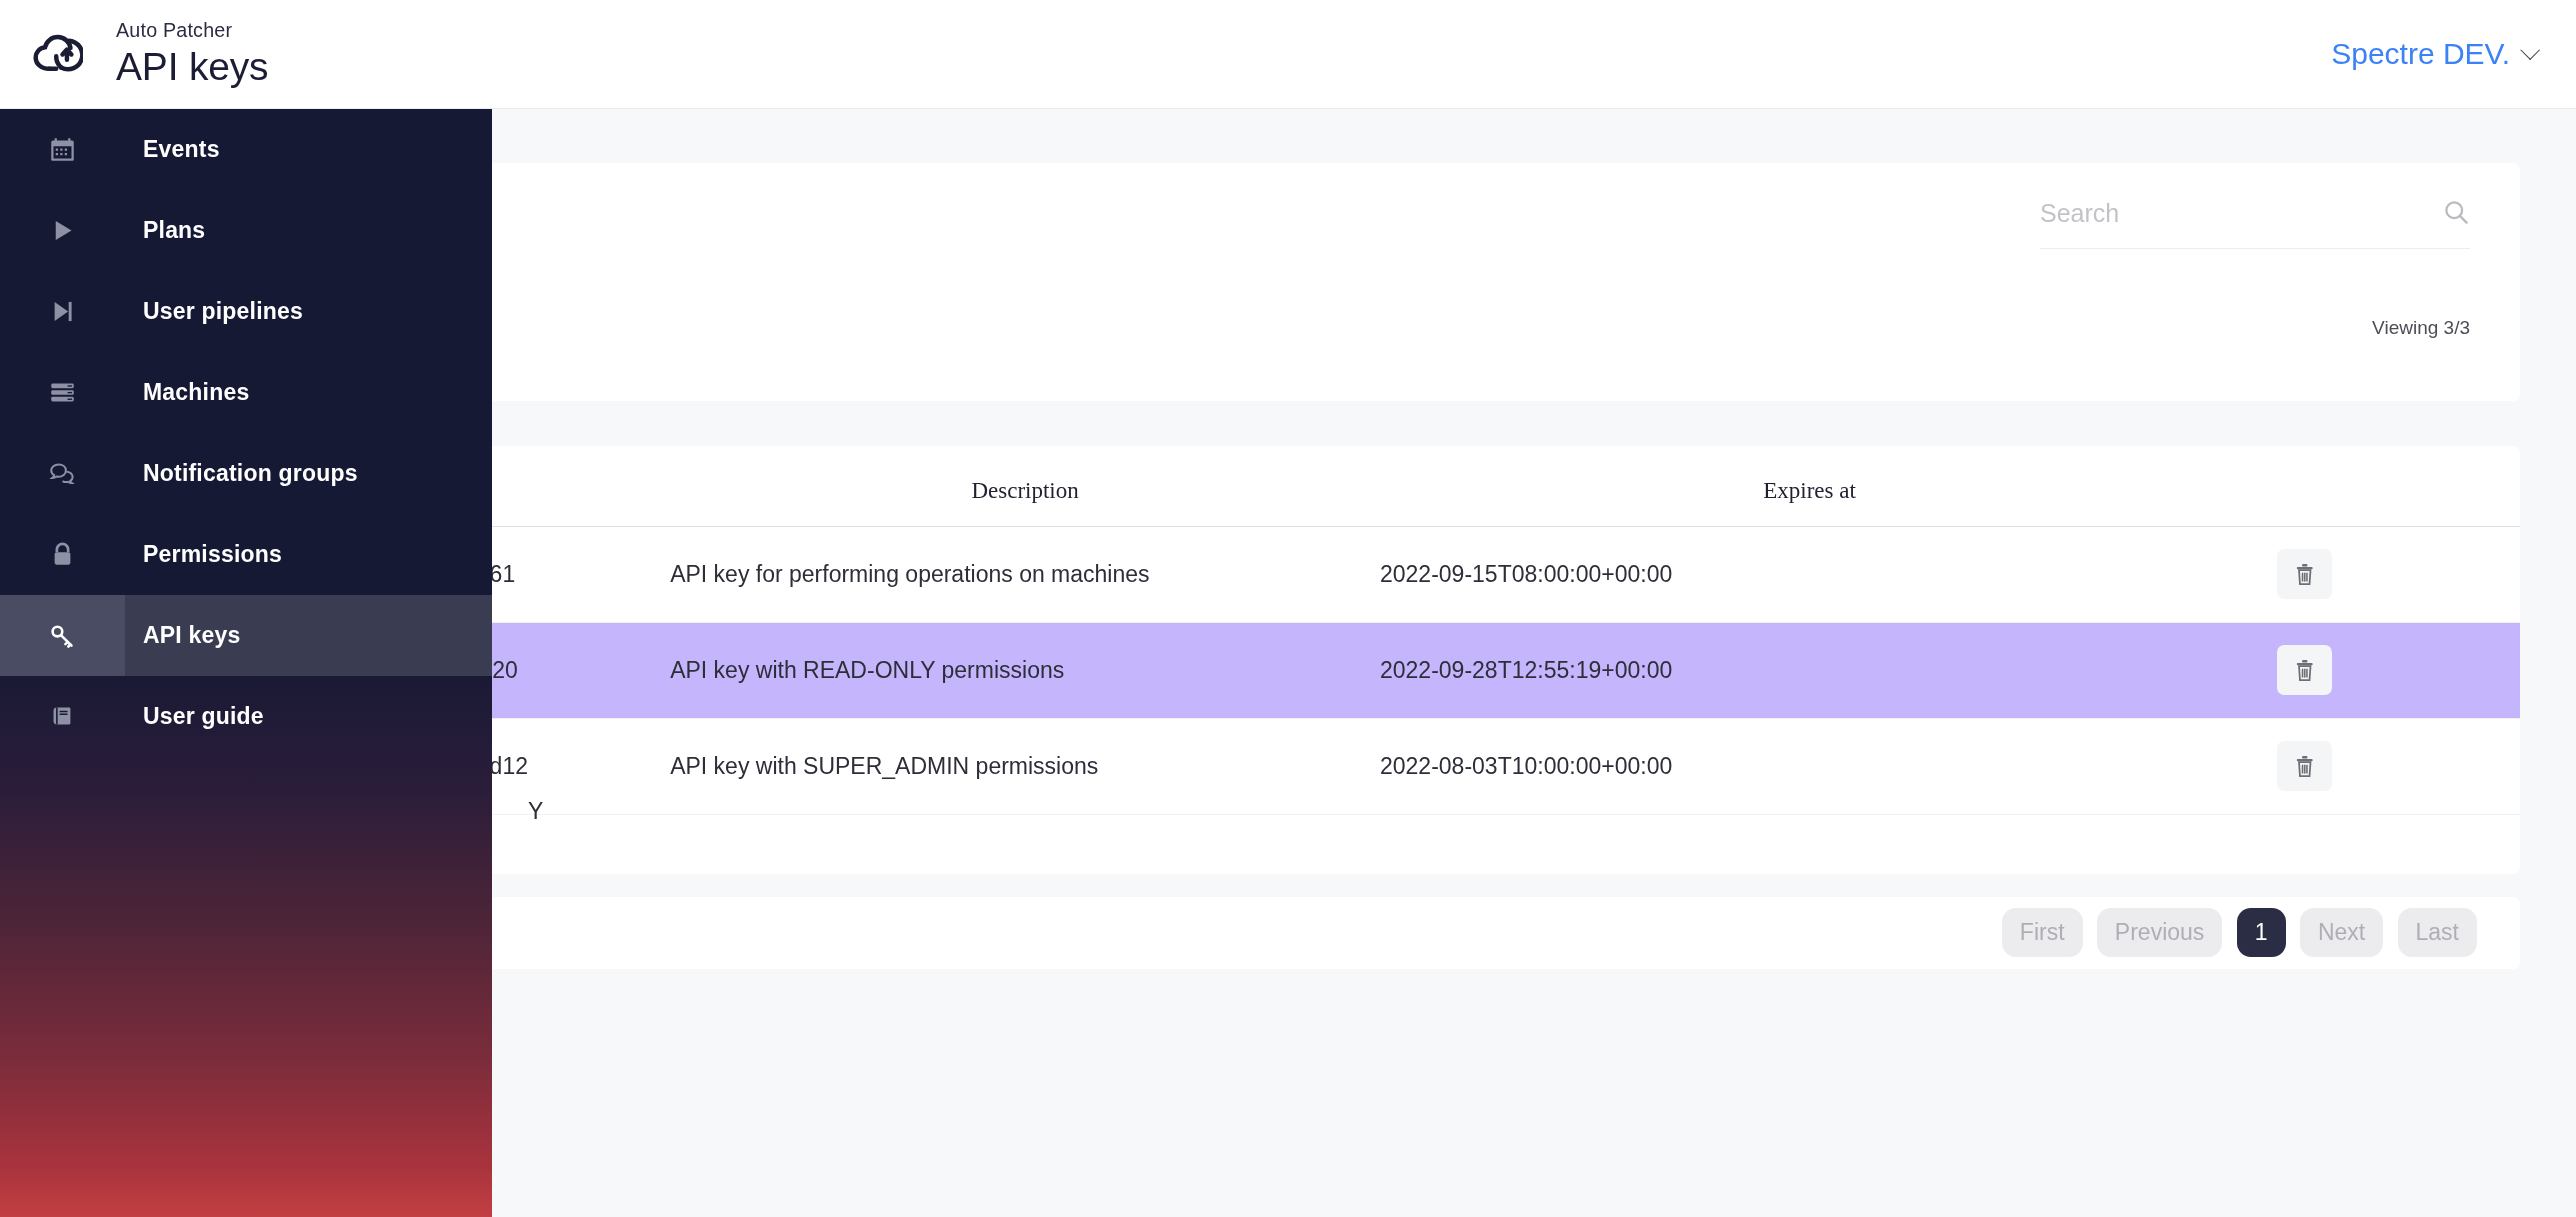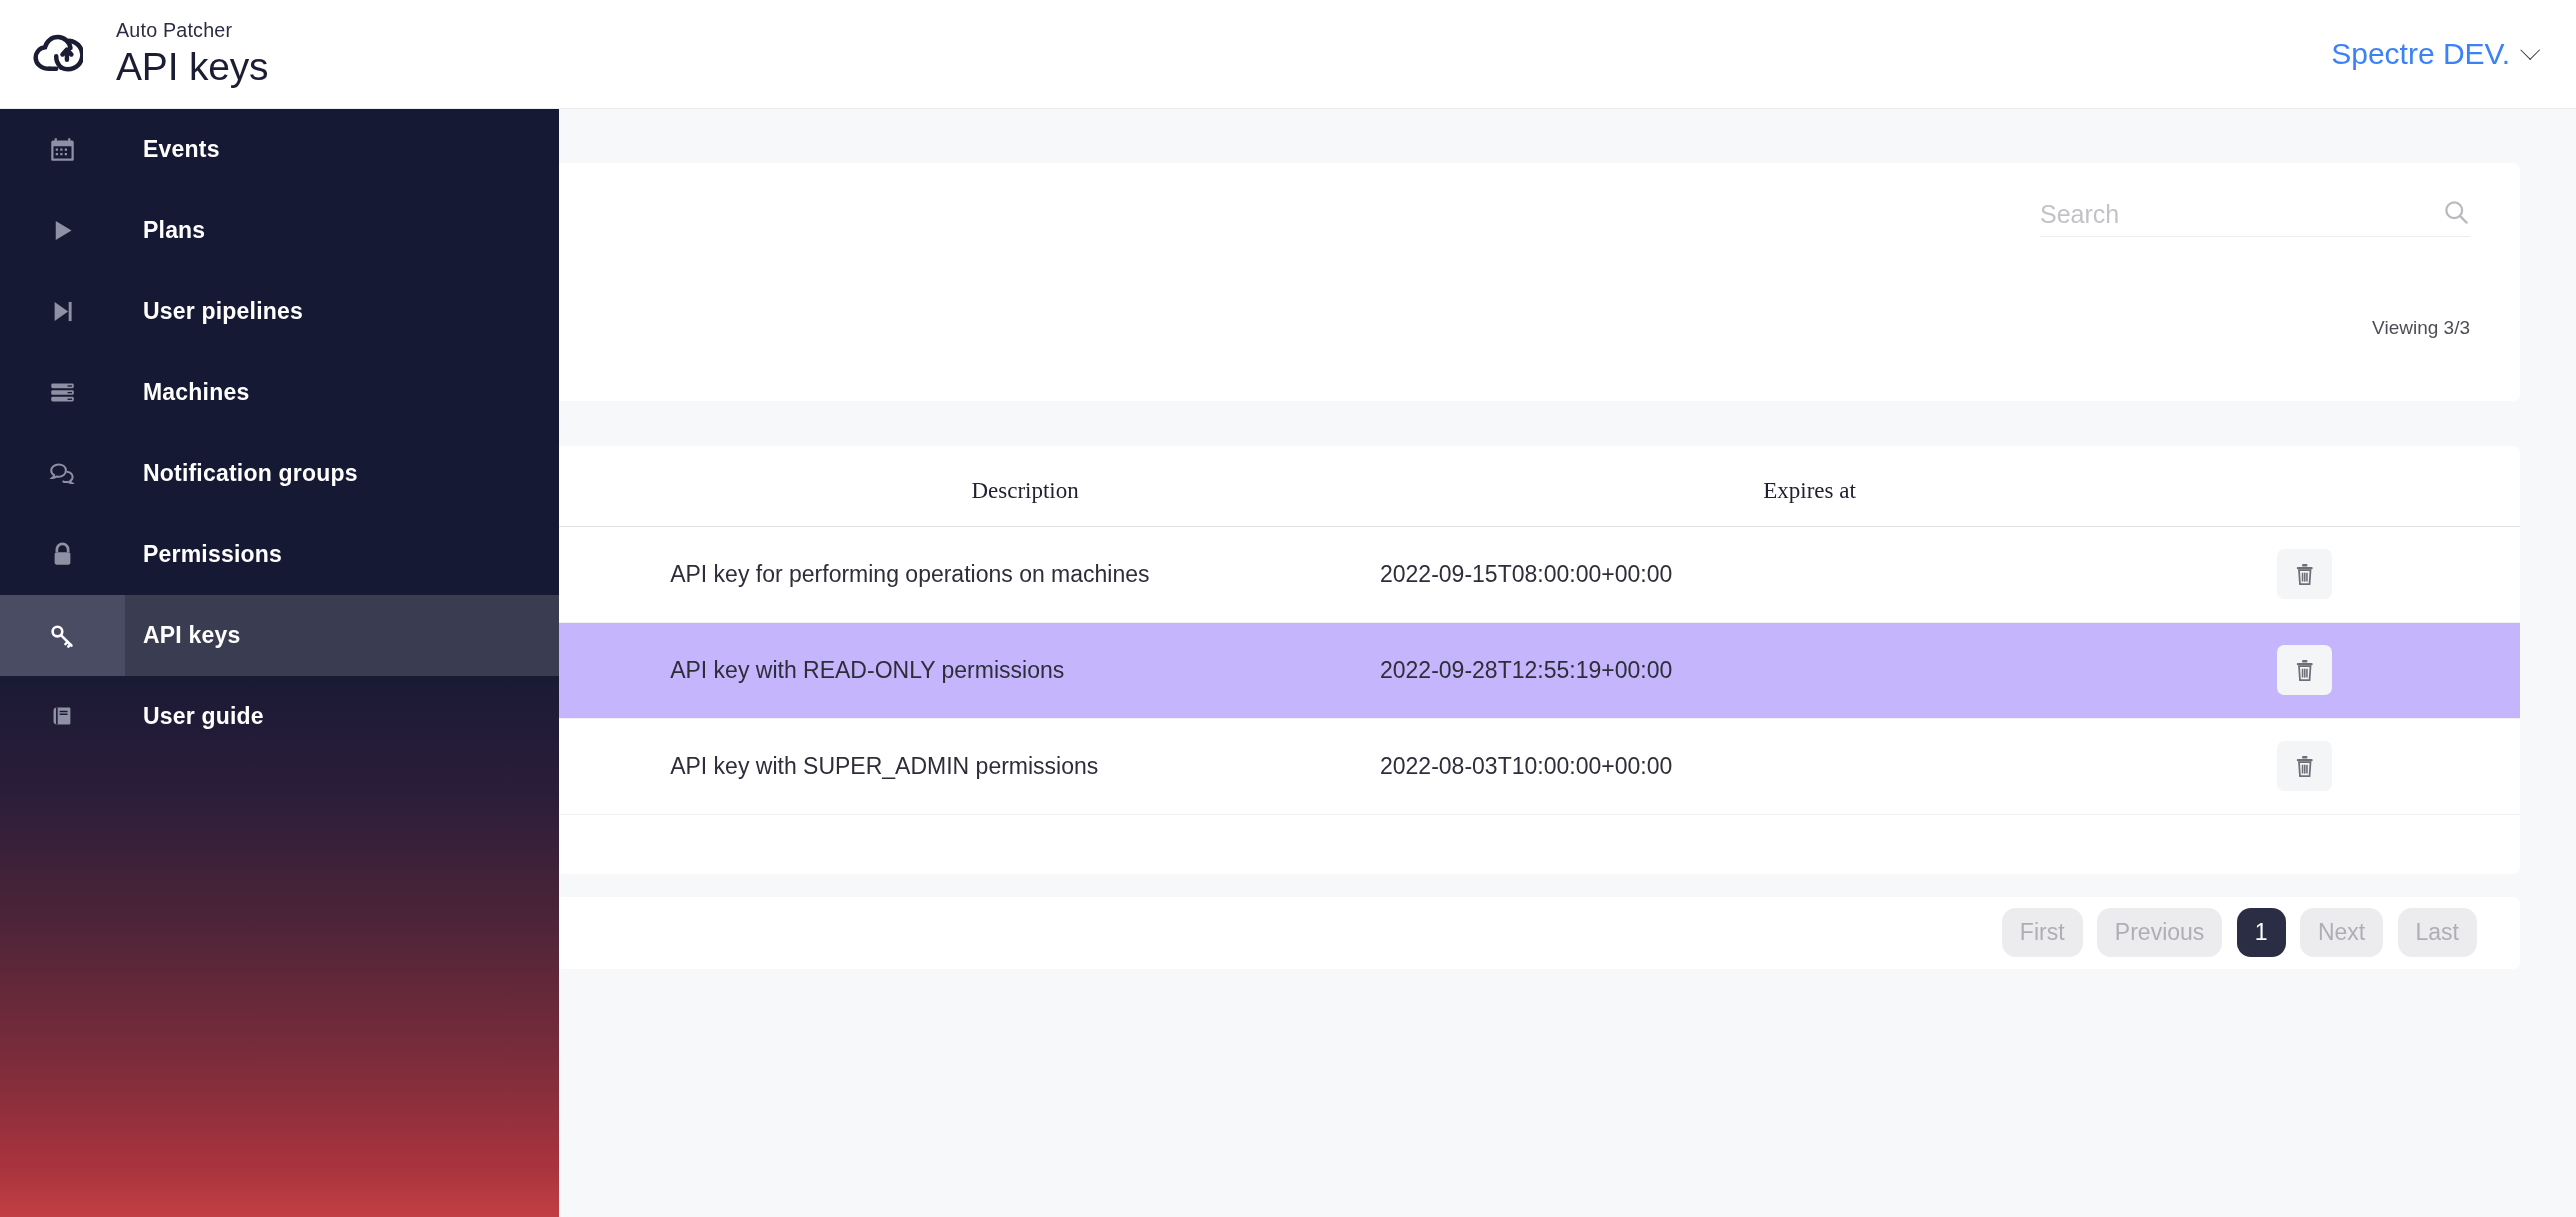--- a/index.html
+++ b/index.html
@@ -59,21 +59,21 @@
     width: 14.3px; height: 14.3px;
     border-right: 1.8px solid #3a3a3a;
     border-bottom: 1.8px solid #3a3a3a;
     transform: rotate(45deg) translate(-2.7px,-2.7px);
   }
 
   
   .sidebar {
     position: absolute;
     top: 109px; left: 0;
-    width: 559px;
+    width: 492px;
     height: 1108px;
     background: linear-gradient(to bottom,
         #161934 0px, #161934 537px,
         #2a1d3a 680px, #4b2438 806px,
         #7b2c3b 949px, #a8333d 1056px, #c23f42 1108px);
     z-index: 25;
     overflow: hidden;
   }
   .nav-item {
     height: 81px;
@@ -126,23 +126,23 @@
     width: 2495px;
   }
   
   .card-search { top: 54px; height: 238px; }
   .search-row {
     position: absolute;
     right: 50px;
     top: 36px;
     width: 430px;
     display: flex;
-    align-items: flex-end;
+    align-items: flex-start;
     border-bottom: 0.9px solid #ececec;
-    padding-bottom: 7px;
+    padding-bottom: 19px;
   }
   .search-input {
     flex: 1;
     border: none;
     outline: none;
     font-family: "Liberation Sans", sans-serif;
     font-size: 25px;
     color: #555;
     background: transparent;
   }

